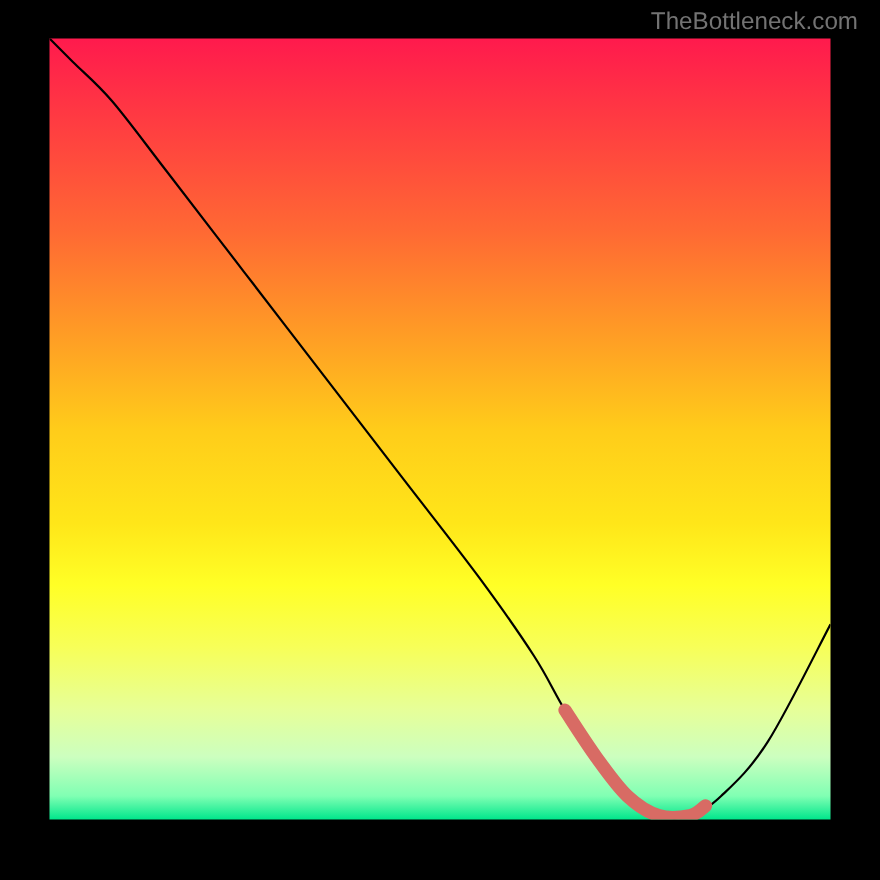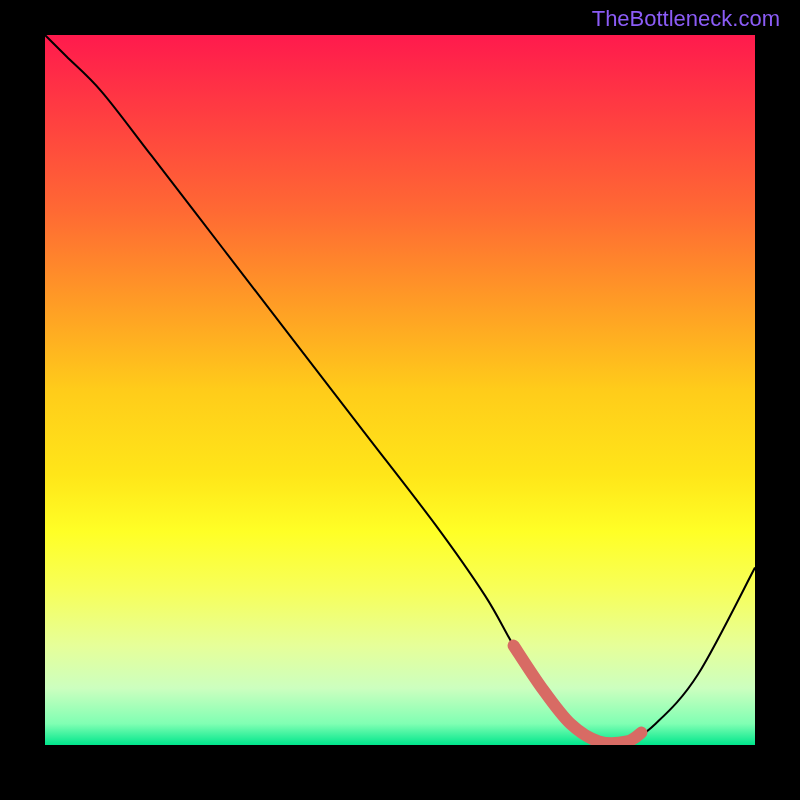--- a/index.html
+++ b/index.html
@@ -8,21 +8,21 @@
     height: 800px;
     background: #000;
     position: relative;
     overflow: hidden;
     font-family: Arial, Helvetica, sans-serif;
   }
   .watermark {
     position: absolute;
     top: 6px;
     right: 20px;
-    color: #8b5cf6;
+    color: #737373;
     font-size: 22px;
     font-weight: 500;
     z-index: 10;
   }
   .plot-area {
     position: absolute;
     left: 45px;
     top: 35px;
     width: 710px;
     height: 710px;

